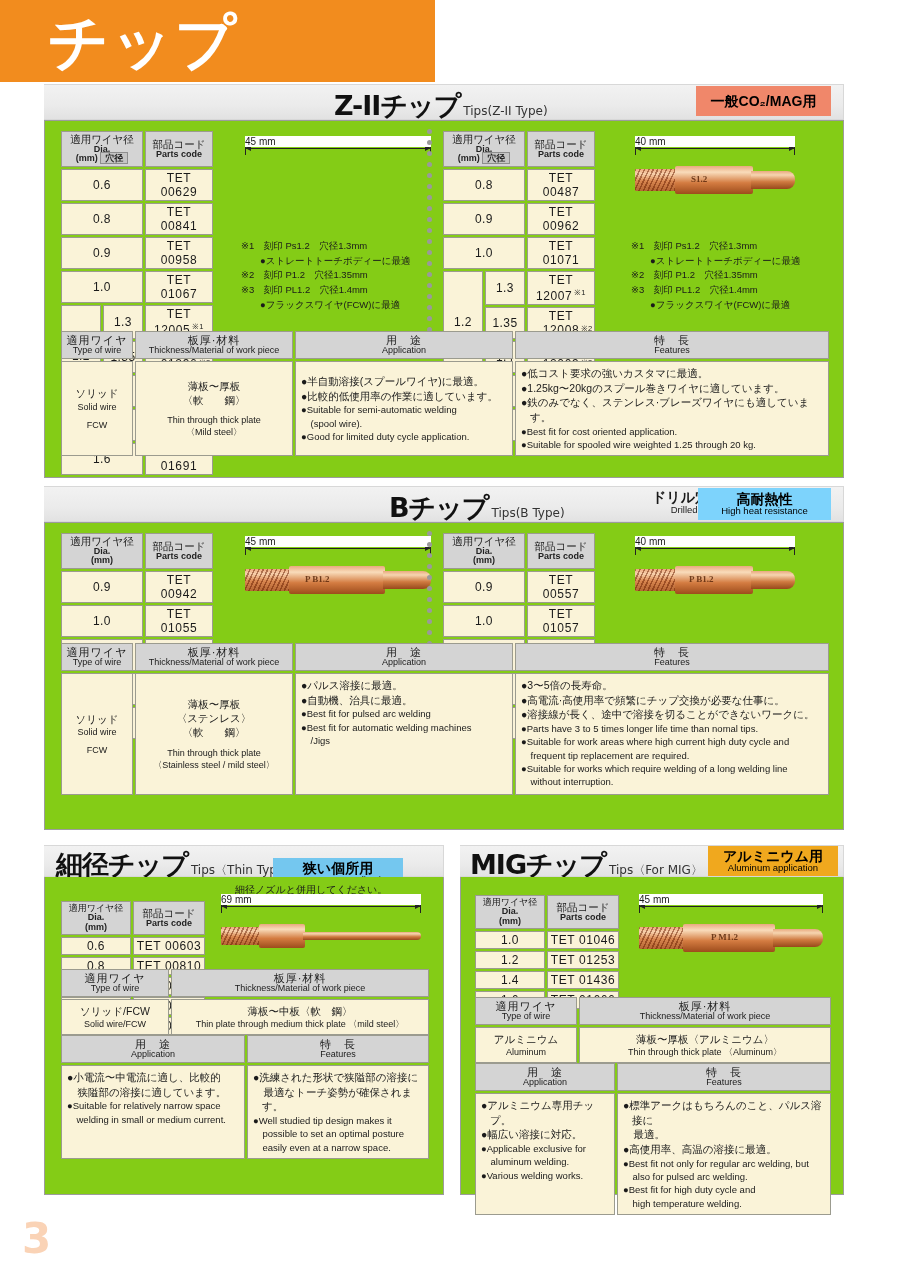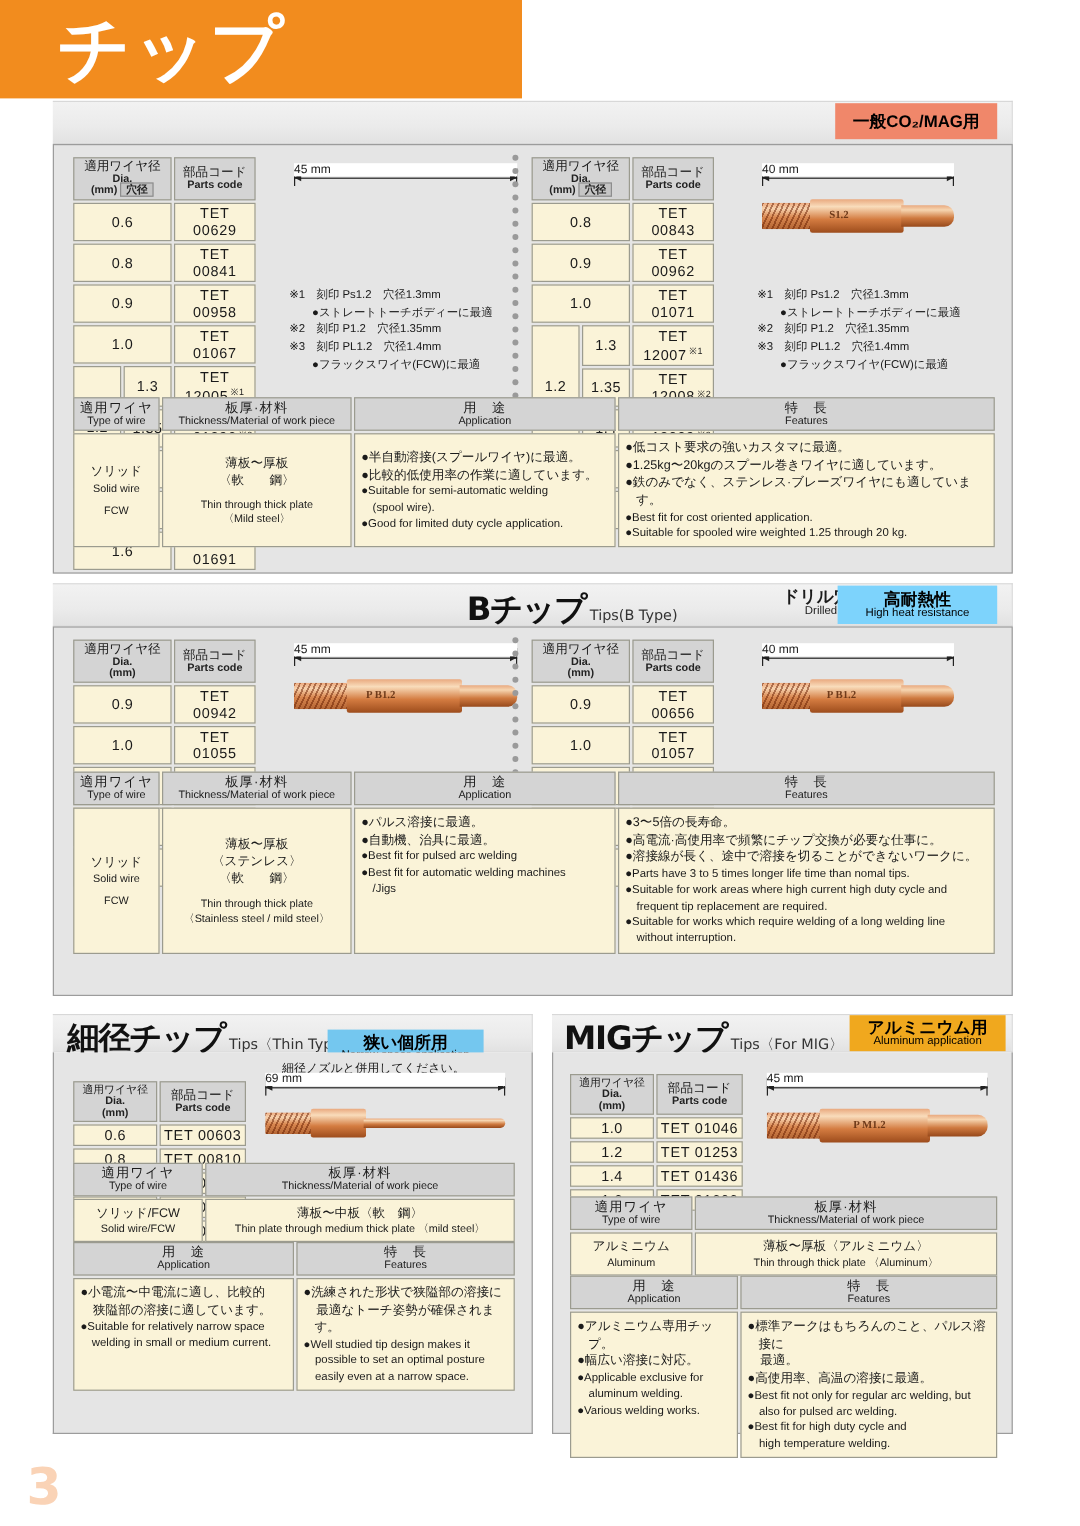--- a/index.html
+++ b/index.html
@@ -48,21 +48,21 @@
   .tag-orange { background:#F0876A; }
   .tag-pink   { background:#7dd3fc; }
   .tag-blue   { background:#74C7EF; }
   .tag-gold   { background:#F0A81E; }
   .plain-note { position:absolute; text-align:center; font-weight:bold; line-height:1.1; white-space:nowrap; }
   .plain-note .t1 { font-size:14px; display:block; }
   .plain-note .t2 { font-size:9.5px; display:block; font-weight:normal; }
 
   .sec-body {
     position:absolute; left:0; width:100%;
-    border:1px solid #9c9c9c; background:#e5e5e5;padding-left:44px;
+    border:1px solid #9c9c9c; background:#84cc16;padding-left:44px;
   }
 
   
   table.parts { border-collapse:separate; border-spacing:2px; position:absolute; }
   table.parts th, table.parts td {
     border:1px solid #9b9b8f;
     font-size:11px; text-align:center; padding:1px 2px;
     font-family:"Liberation Sans",sans-serif;
   }
   table.parts th {
@@ -148,20 +148,23 @@
 </style>
 </head>
 <body>
 
 <div class="page-head">
   <div class="cat-title">チップ</div>
 </div>
 
 <div class="section" id="sec-z2" style="left:44px; top:84px; width:800px; height:394px;">
   <div class="sec-bar"></div>
+  <div class="sec-title" style="left:290px; top:4px;">
+    <span class="jp">Z-IIチップ</span><span class="en">Tips(Z-II Type)</span>
+  </div>
   <div class="tagbox tag-orange" style="right:13px; top:2px; width:135px; height:30px; display:flex; align-items:center; justify-content:center;">
     <span class="t1">一般CO₂/MAG用</span>
   </div>
 
   <div class="sec-body" style="top:36px; height:358px;">
 
     <table class="parts" id="z2L" style="left:14px; top:8px; width:156px;">
       <thead>
           <tr>
         <th colspan="2" style="width:82px;">
@@ -265,21 +268,21 @@
         </th>
         <th>
           <span class="jp">部品コード</span>
           <span class="en">Parts code</span>
         </th>
       </tr>
         </thead>
       <tbody>
           <tr>
             <td colspan="2">0.8</td>
-            <td class="code">TET 00843</td>
+            <td class="code">TET 00487</td>
           </tr>
           <tr>
             <td colspan="2">0.9</td>
             <td class="code">TET 00962</td>
           </tr>
           <tr>
             <td colspan="2">1.0</td>
             <td class="code">TET 01071</td>
           </tr>
           <tr>
@@ -480,21 +483,21 @@
         </th>
         <th>
               <span class="jp">部品コード</span>
               <span class="en">Parts code</span>
             </th>
       </tr>
         </thead>
       <tbody>
           <tr>
             <td>0.9</td>
-            <td class="code">TET 00656</td>
+            <td class="code">TET 00557</td>
           </tr>
           <tr>
             <td>1.0</td>
             <td class="code">TET 01057</td>
           </tr>
           <tr>
             <td>1.2</td>
             <td class="code">TET 01265</td>
           </tr>
           <tr>

